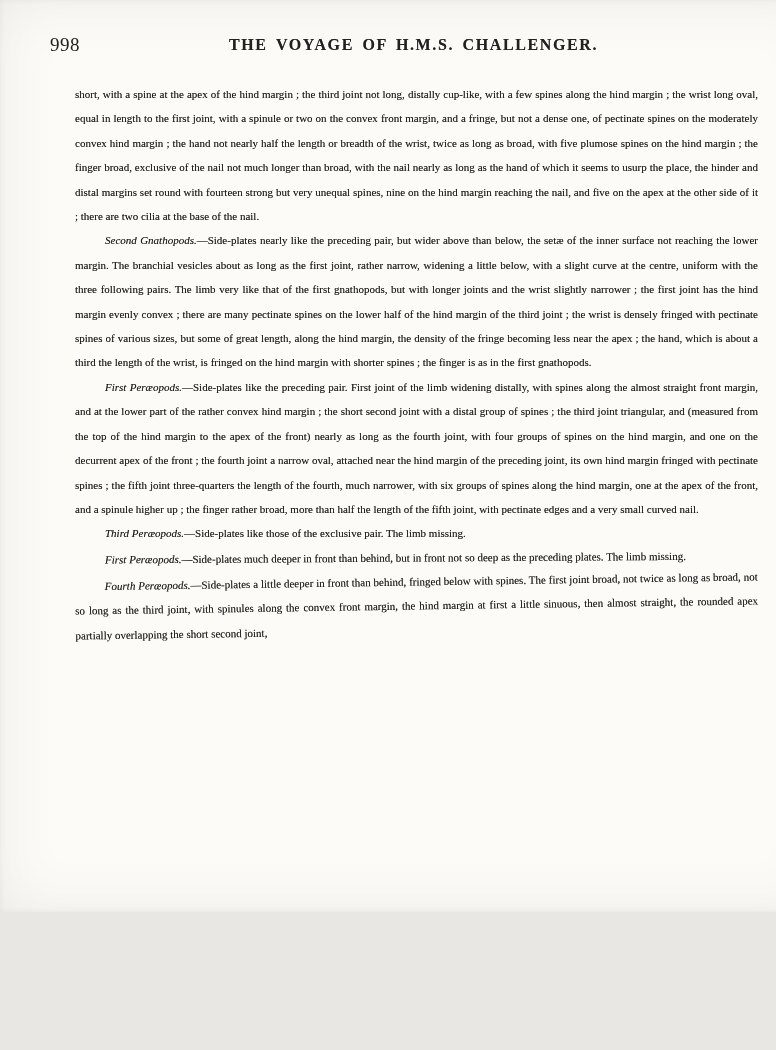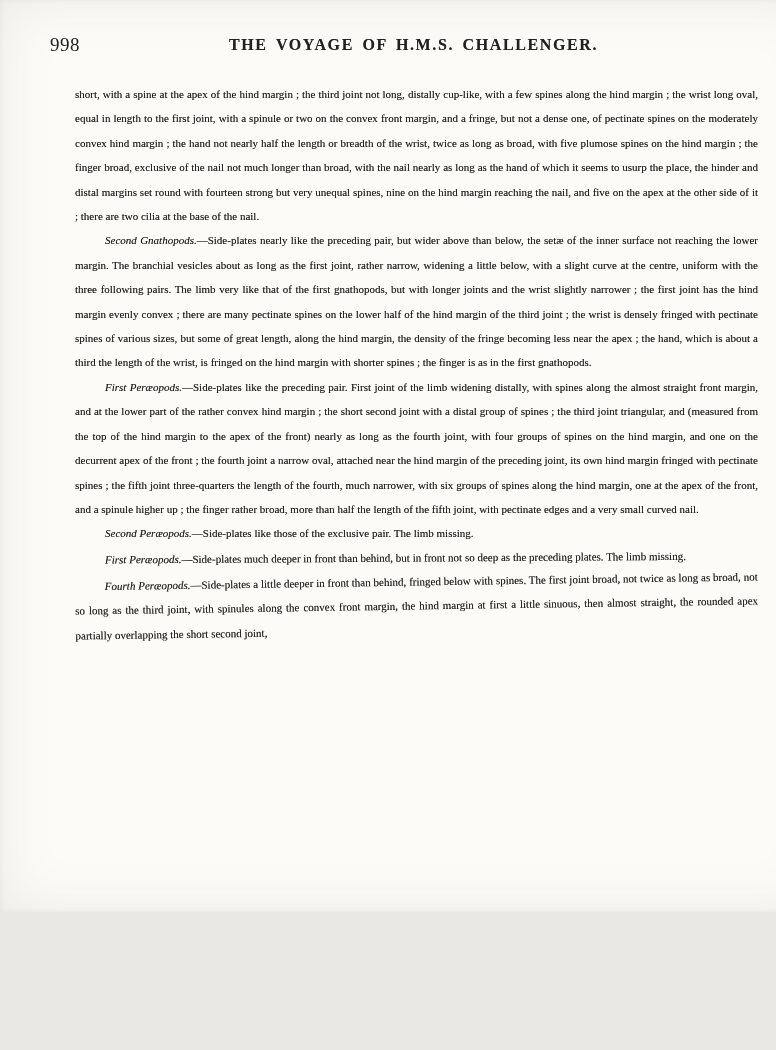--- a/index.html
+++ b/index.html
@@ -79,21 +79,21 @@
     <span class="running-title">THE VOYAGE OF H.M.S. CHALLENGER.</span>
   </div>
 
   <div class="body-text">
     <p class="para"><i class="lead"></i><span>short, with a spine at the apex of the hind margin ; the third joint not long, distally cup-like, with a few spines along the hind margin ; the wrist long oval, equal in length to the first joint, with a spinule or two on the convex front margin, and a fringe, but not a dense one, of pectinate spines on the moderately convex hind margin ; the hand not nearly half the length or breadth of the wrist, twice as long as broad, with five plumose spines on the hind margin ; the finger broad, exclusive of the nail not much longer than broad, with the nail nearly as long as the hand of which it seems to usurp the place, the hinder and distal margins set round with fourteen strong but very unequal spines, nine on the hind margin reaching the nail, and five on the apex at the other side of it ; there are two cilia at the base of the nail.</span></p>
 
     <p class="para indent"><i class="lead">Second Gnathopods.</i><span>—Side-plates nearly like the preceding pair, but wider above than below, the setæ of the inner surface not reaching the lower margin. The branchial vesicles about as long as the first joint, rather narrow, widening a little below, with a slight curve at the centre, uniform with the three following pairs. The limb very like that of the first gnathopods, but with longer joints and the wrist slightly narrower ; the first joint has the hind margin evenly convex ; there are many pectinate spines on the lower half of the hind margin of the third joint ; the wrist is densely fringed with pectinate spines of various sizes, but some of great length, along the hind margin, the density of the fringe becoming less near the apex ; the hand, which is about a third the length of the wrist, is fringed on the hind margin with shorter spines ; the finger is as in the first gnathopods.</span></p>
 
     <p class="para indent"><i class="lead">First Peræopods.</i><span>—Side-plates like the preceding pair. First joint of the limb widening distally, with spines along the almost straight front margin, and at the lower part of the rather convex hind margin ; the short second joint with a distal group of spines ; the third joint triangular, and (measured from the top of the hind margin to the apex of the front) nearly as long as the fourth joint, with four groups of spines on the hind margin, and one on the decurrent apex of the front ; the fourth joint a narrow oval, attached near the hind margin of the preceding joint, its own hind margin fringed with pectinate spines ; the fifth joint three-quarters the length of the fourth, much narrower, with six groups of spines along the hind margin, one at the apex of the front, and a spinule higher up ; the finger rather broad, more than half the length of the fifth joint, with pectinate edges and a very small curved nail.</span></p>
 
-    <p class="para indent"><i class="lead">Second Peræopods.</i><span>—Side-plates like those of the exclusive pair. The limb missing.</span></p>
+    <p class="para indent"><i class="lead">Third Peræopods.</i><span>—Side-plates like those of the exclusive pair. The limb missing.</span></p>
 
     <p class="para indent tilt-a"><i class="lead">First Peræopods.</i><span>—Side-plates much deeper in front than behind, but in front not so deep as the preceding plates. The limb missing.</span></p>
 
     <p class="para indent tilt-b"><i class="lead">Fourth Peræopods.</i><span>—Side-plates a little deeper in front than behind, fringed below with spines. The first joint broad, not twice as long as broad, not so long as the third joint, with spinules along the convex front margin, the hind margin at first a little sinuous, then almost straight, the rounded apex partially overlapping the short second joint,</span></p>
   </div>
 
   <div class="speck"></div>
 
 </div>
 

